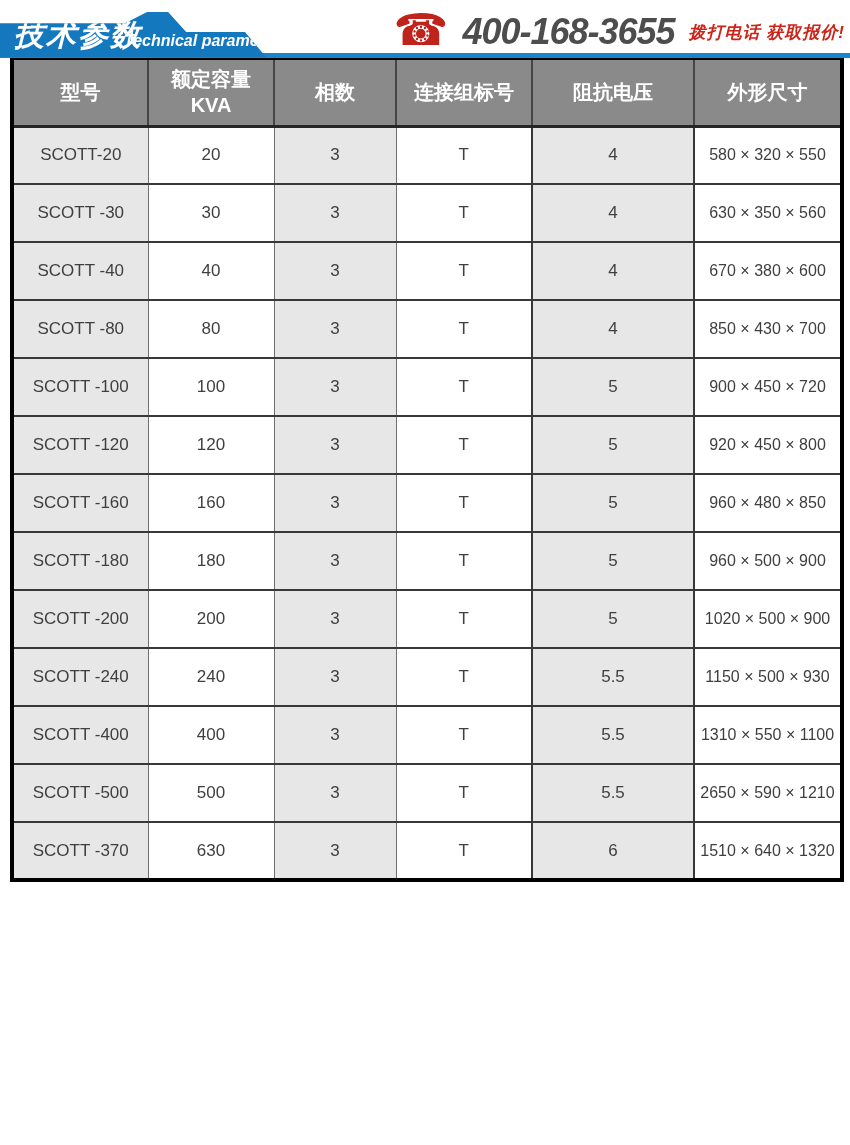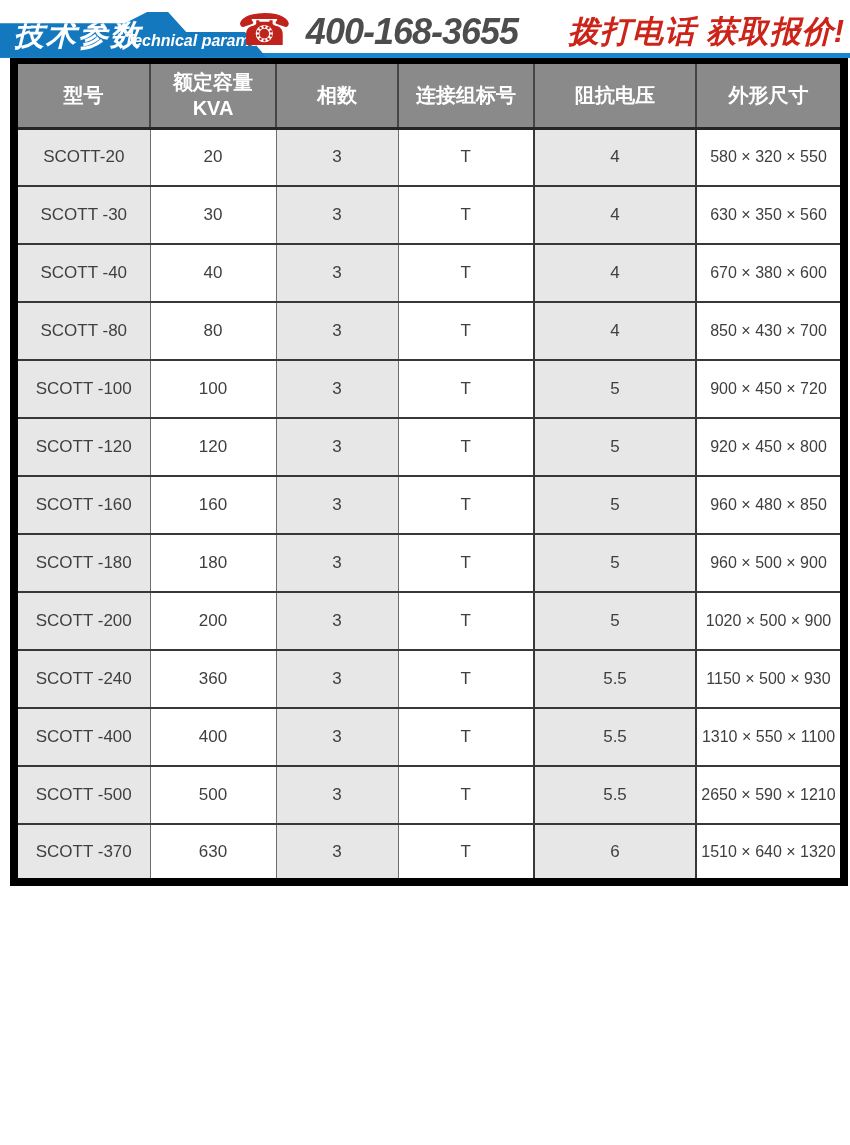--- a/index.html
+++ b/index.html
@@ -68,32 +68,31 @@
     transform: translateY(-2px);
   }
   .phone-number {
     color: var(--phone-gray);
     font-size: 36px;
     font-weight: bold;
     letter-spacing: -1px;
   }
   .phone-cta {
     color: #cc2418;
-    font-size: 31px;
+    font-size: 17px;
     font-weight: bold;
     letter-spacing: 1px;
-    margin-left: 36px;
   }
 
   
   .spec-table {
     width: 830px;
     margin: 0 10px;
     border-collapse: collapse;
-    border: 8px solid #000000;
+    border: 4px solid #000000;
     table-layout: fixed;
   }
   .spec-table th {
     background: var(--header-gray);
     color: #ffffff;
     font-size: 20px;
     font-weight: bold;
     height: 68px;
     text-align: center;
     vertical-align: middle;
@@ -233,21 +232,21 @@
       <tr>
         <td>SCOTT -200</td>
         <td>200</td>
         <td>3</td>
         <td>T</td>
         <td>5</td>
         <td>1020 × 500 × 900</td>
       </tr>
       <tr>
         <td>SCOTT -240</td>
-        <td>360</td>
+        <td>240</td>
         <td>3</td>
         <td>T</td>
         <td>5.5</td>
         <td>1150 × 500 × 930</td>
       </tr>
       <tr>
         <td>SCOTT -400</td>
         <td>400</td>
         <td>3</td>
         <td>T</td>

